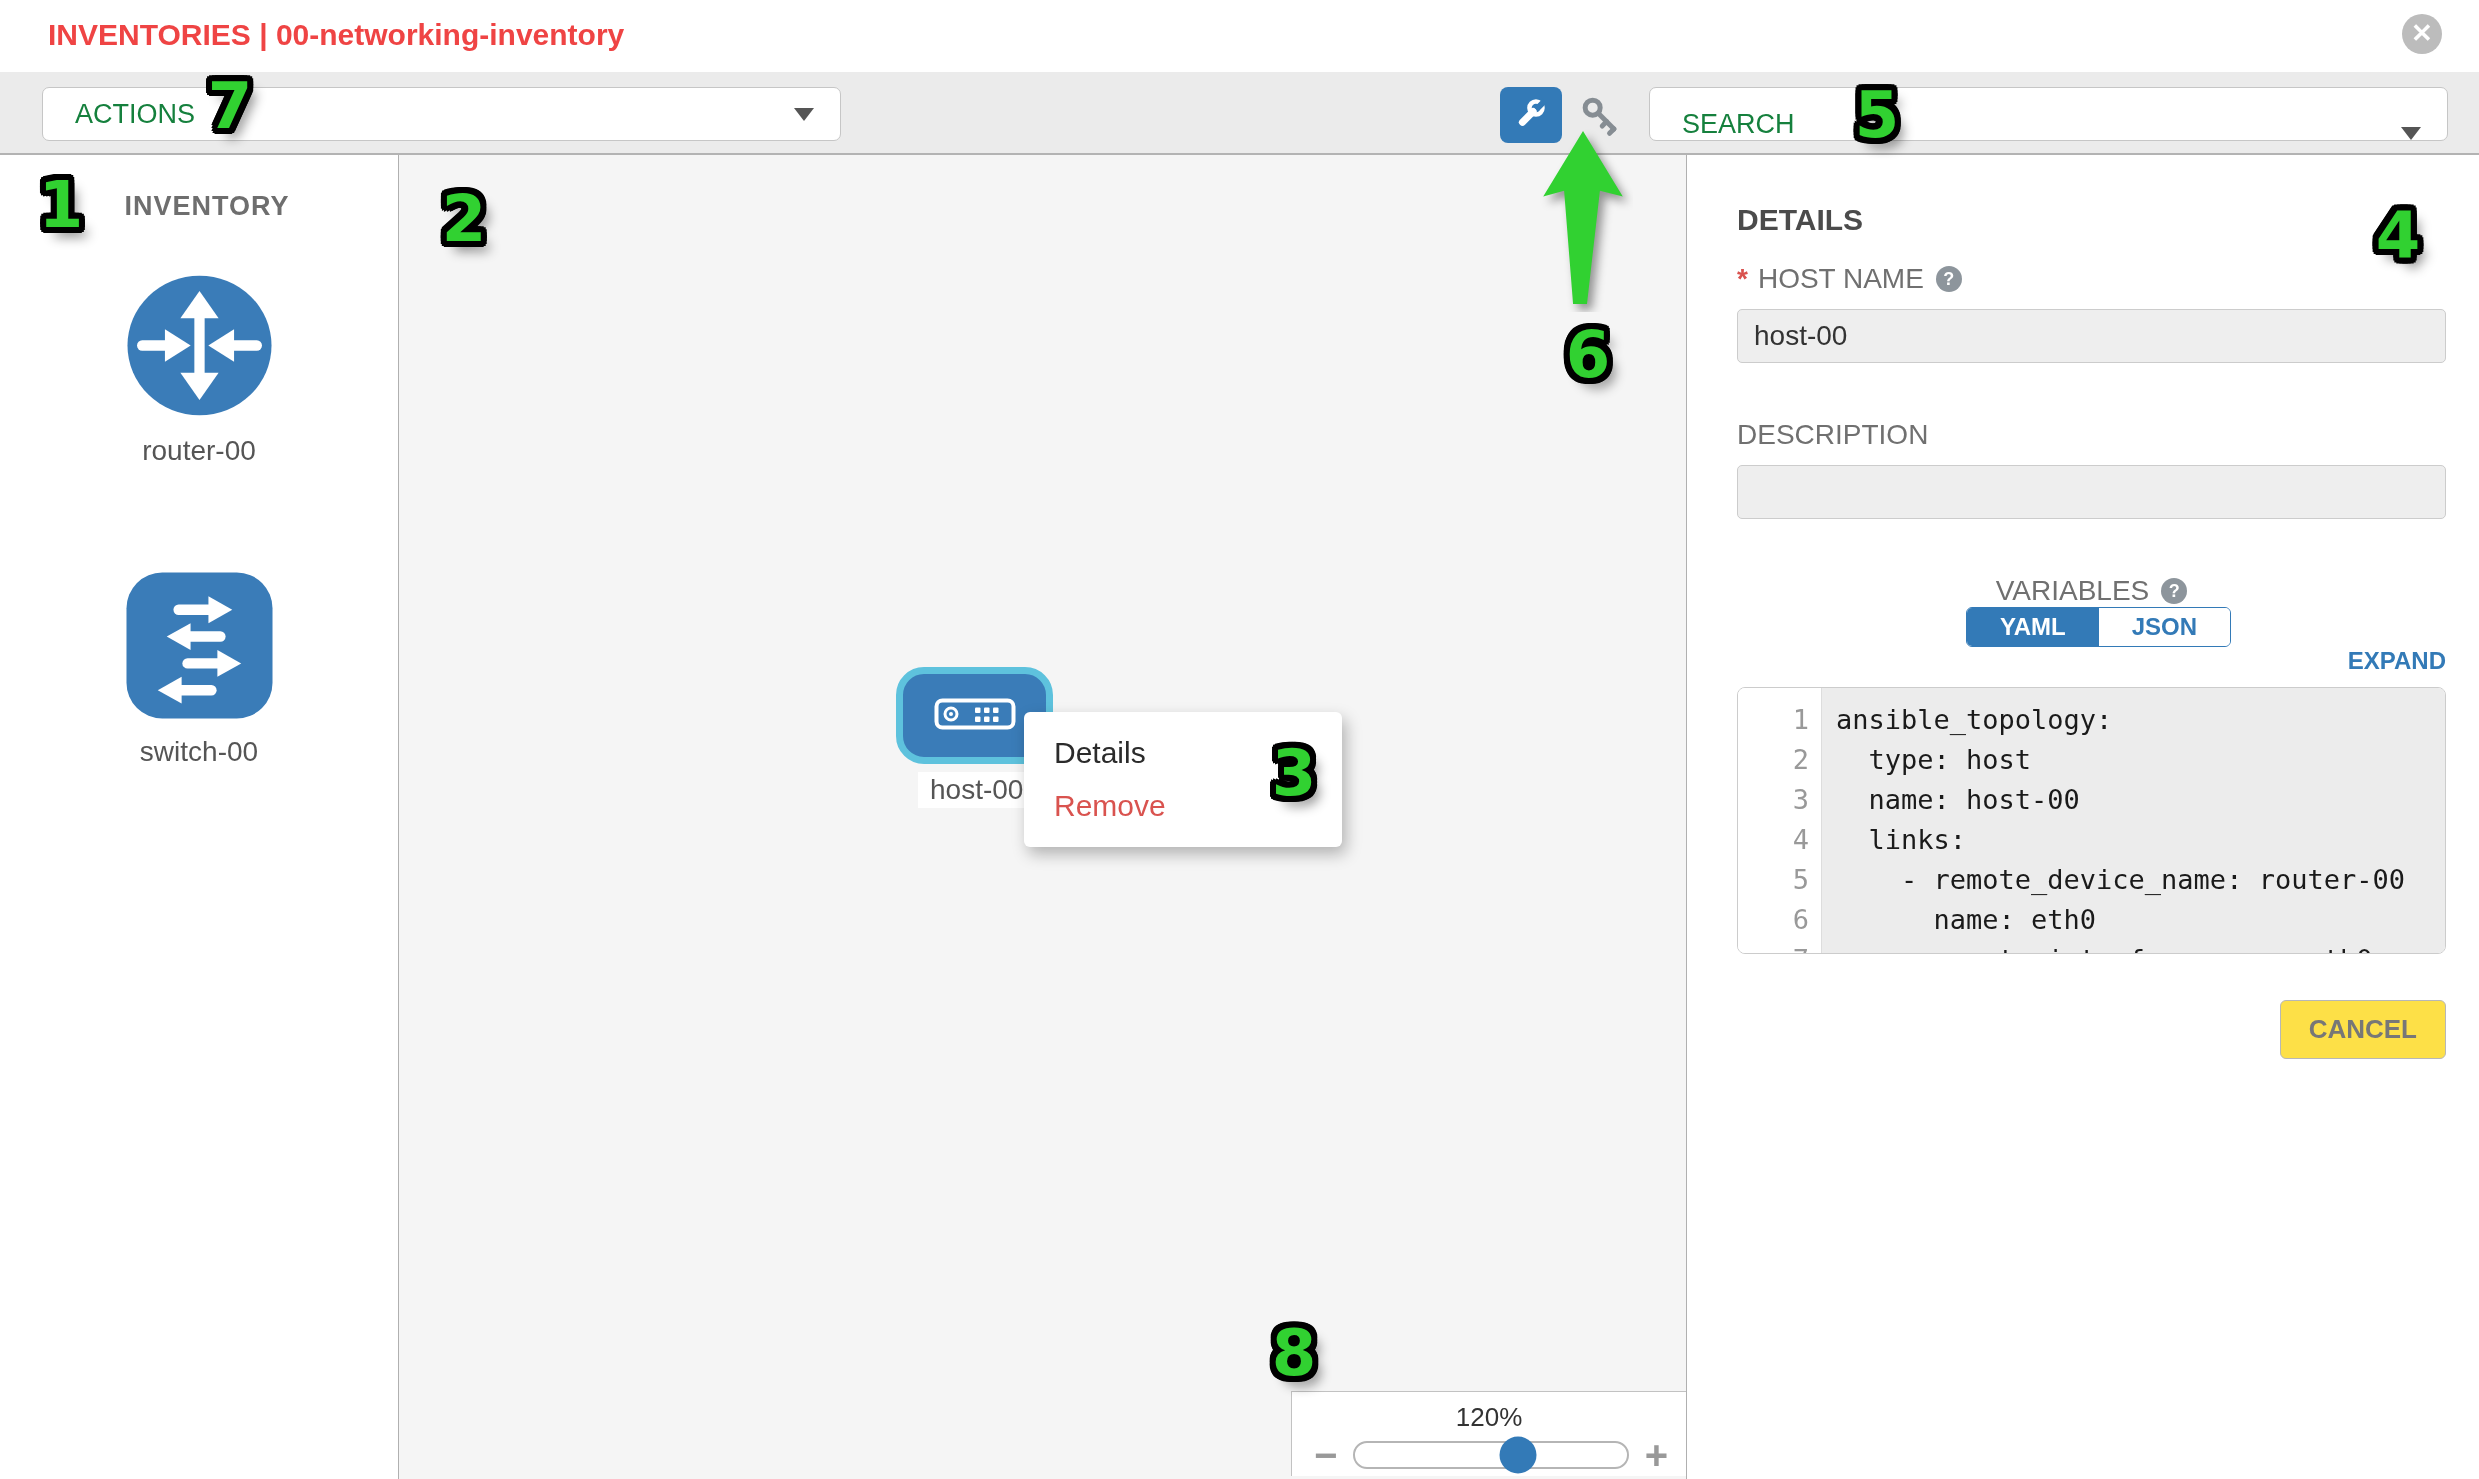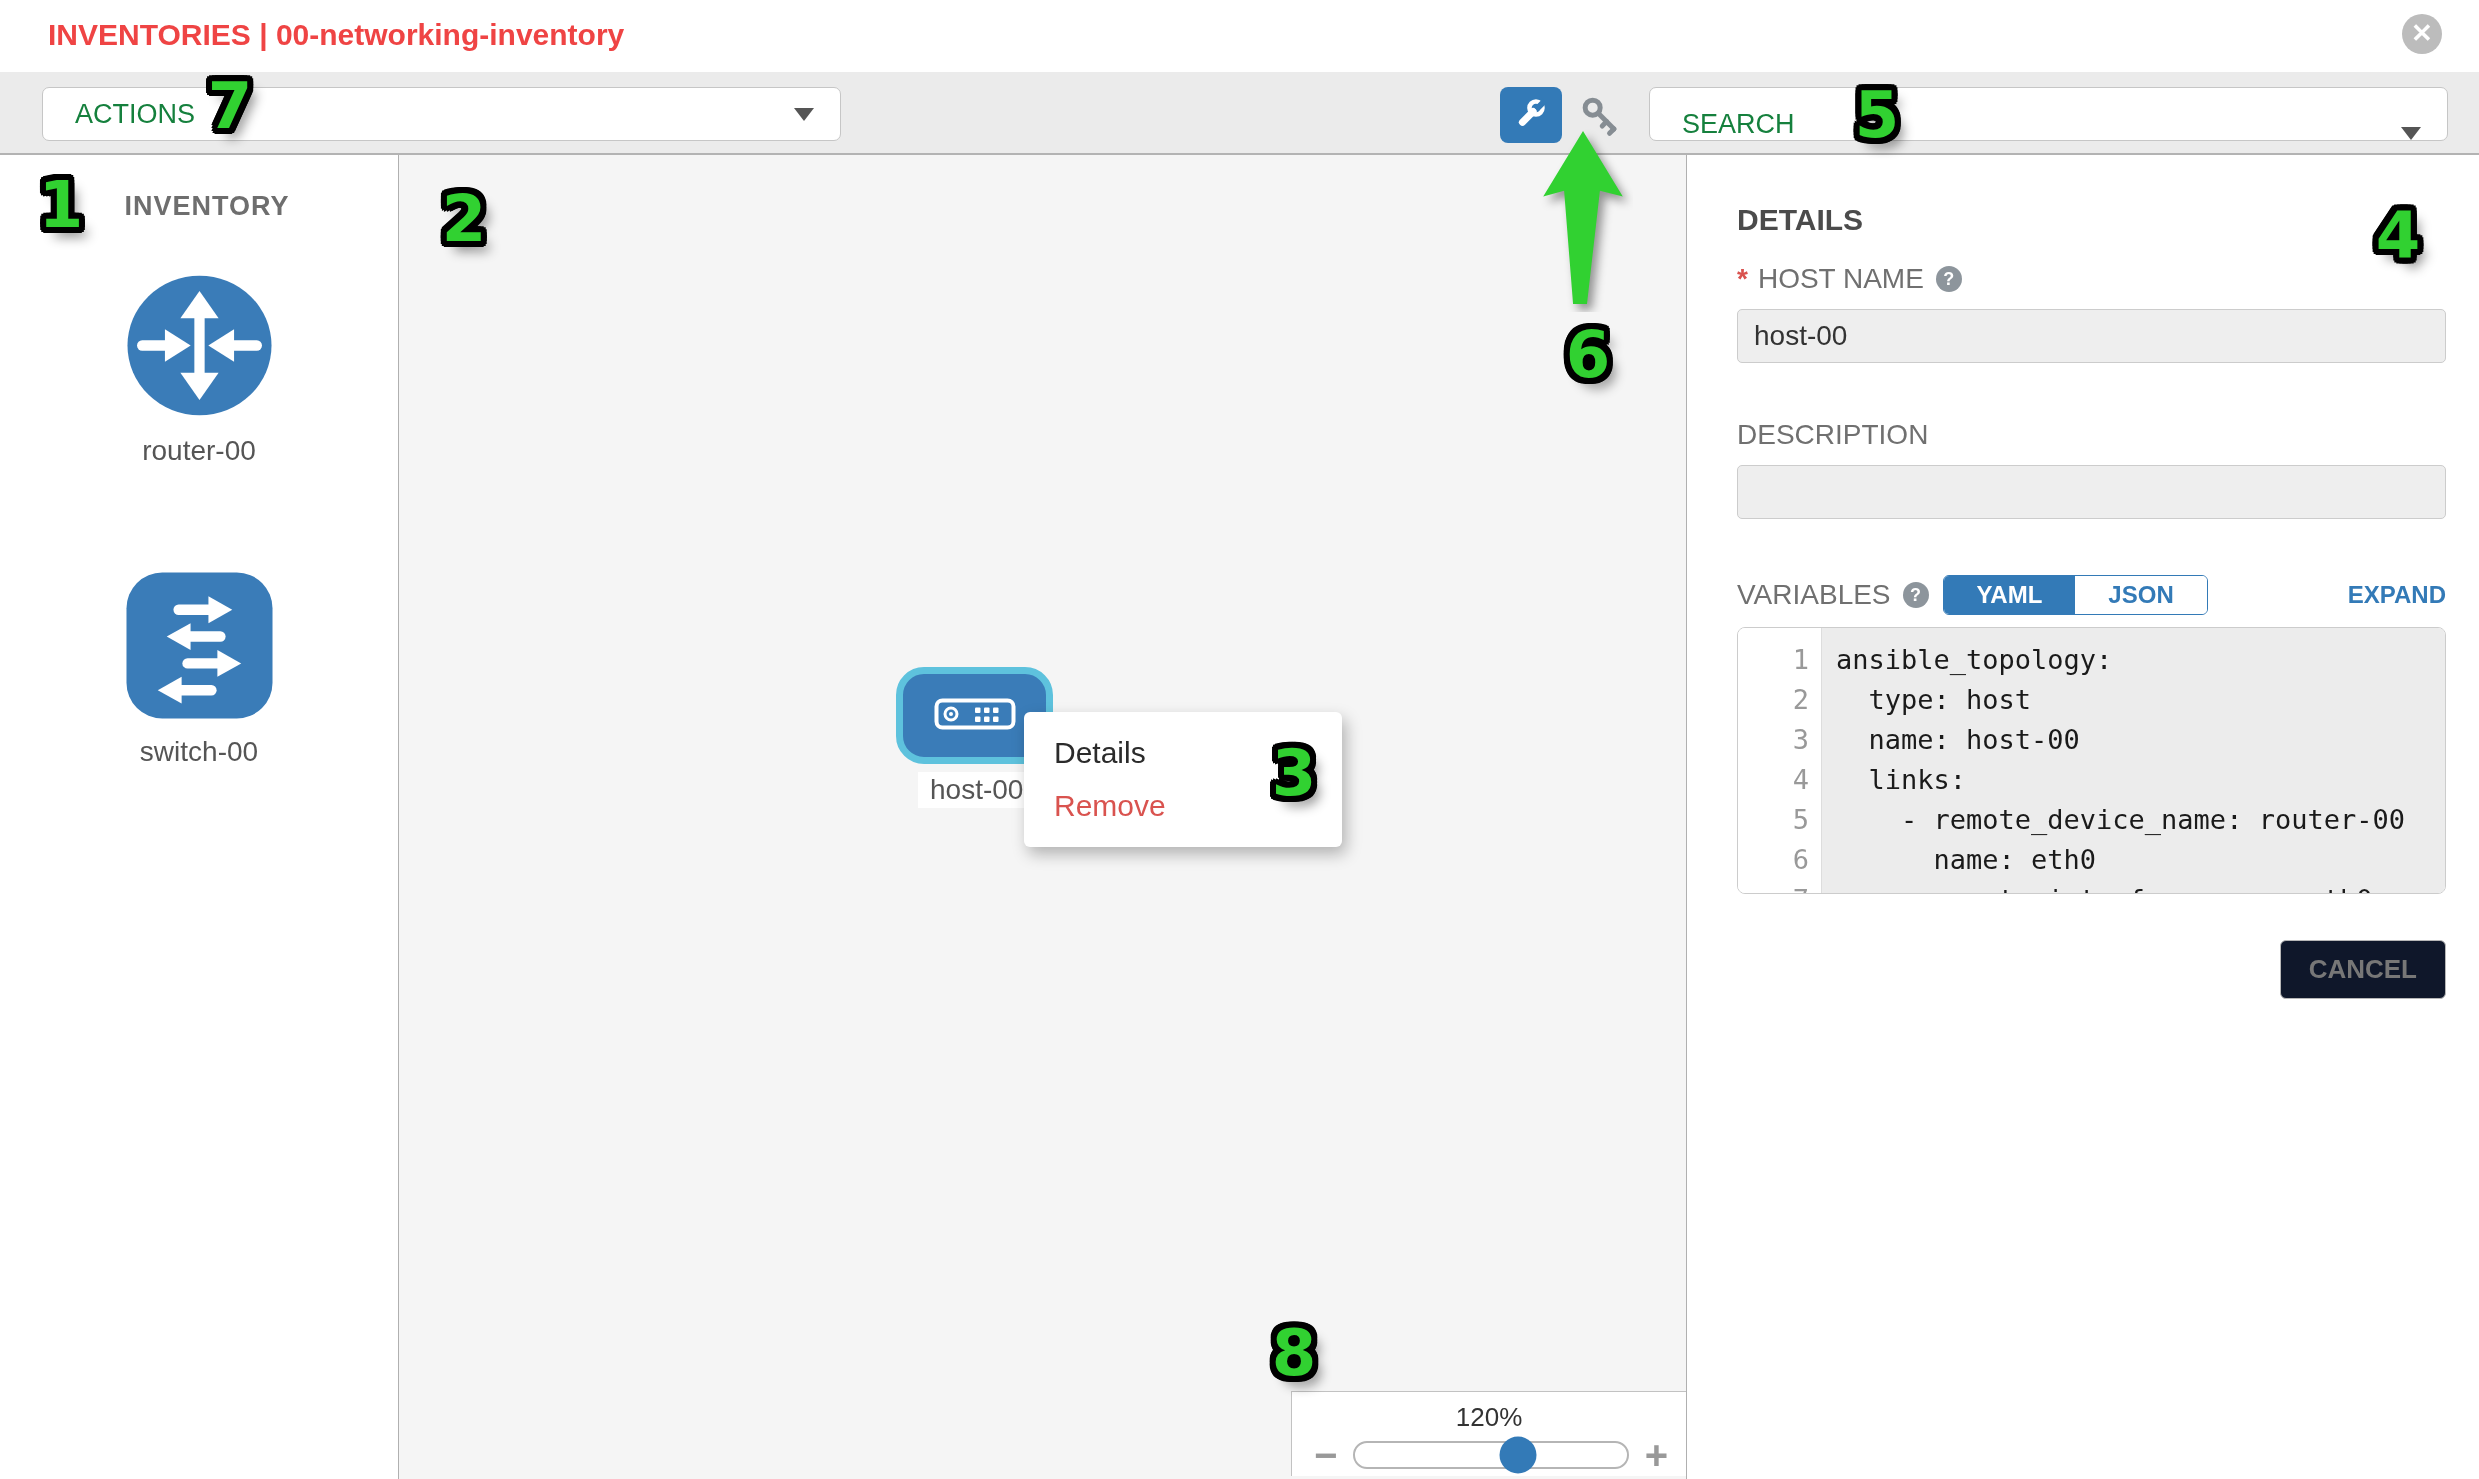--- a/index.html
+++ b/index.html
@@ -67,36 +67,36 @@
 
   
   .panel-title { font-size:30px; font-weight:bold; color:#4b4b4b; margin-bottom:26px; }
   .field-label { display:flex; align-items:center; font-size:28px; color:#707070; }
   .required-star { color:#d9534f; margin-right:10px; font-size:28px; font-weight:bold; }
   .help-icon { display:inline-block; width:26px; height:26px; margin-left:12px; border-radius:50%;
     background:#8d959c; color:#fff; font-size:18px; font-weight:bold; text-align:center; line-height:26px; }
   .text-input { margin-top:14px; width:100%; height:54px; background:#eee; border:1px solid #ccc;
     border-radius:5px; font-size:28px; color:#333; padding:0 16px; font-family:"Liberation Sans", sans-serif; }
   .mt-desc { margin-top:56px; }
-  .variables-row { margin-top:56px; display:flex; align-items:center; }
+  .variables-row { margin-top:56px; display:flex; align-items:center;flex-direction:column; }
   .format-toggle { display:flex; margin-left:14px; border:1px solid #337ab7; border-radius:6px; overflow:hidden; }
   .toggle-seg { font-size:24px; font-weight:bold; padding:5px 33px; cursor:pointer; }
   .toggle-yaml { background:#337ab7; color:#fff; }
   .toggle-json { background:#fff; color:#337ab7; }
   .expand-link { margin-left:auto; font-size:24px; font-weight:bold; color:#337ab7; cursor:pointer; }
 
   .editor { margin-top:12px; height:267px; border:1px solid #ccc; border-radius:8px;
     overflow:hidden; display:flex; font-family:"DejaVu Sans Mono", monospace; }
   .gutter-col { width:84px; background:#fff; border-right:1px solid #ddd; padding-top:12px; }
   .code-col { flex:1; background:#ececec; padding:12px 0 0 14px; }
   .gutter-num { display:block; text-align:right; padding-right:12px; font-size:27px; line-height:40px; color:#999; }
   .code-line { display:block; white-space:pre; font-size:27px; line-height:40px; color:#1a1a1a; }
 
   .cancel-row { margin-top:46px; text-align:right; }
-  .cancel-btn { display:inline-block; background:#0f172a; border:1px solid #b7b7b7; border-radius:6px;
+  .cancel-btn { display:inline-block; background:#fde047; border:1px solid #b7b7b7; border-radius:6px;
     color:#777; font-size:26px; font-weight:bold; padding:13px 28px; cursor:pointer; }
 
   
   .ann { position:absolute; z-index:50; transform:translate(-50%,-50%); pointer-events:none;
     font-family:"DejaVu Sans", sans-serif; font-size:64px; font-weight:900; color:#31d131;
     text-shadow:
       -6px 0 0 #000, 6px 0 0 #000, 0 -6px 0 #000, 0 6px 0 #000,
       -5px -5px 0 #000, 5px -5px 0 #000, -5px 5px 0 #000, 5px 5px 0 #000,
       -6px 3px 0 #000, 6px 3px 0 #000, -3px 6px 0 #000, 3px 6px 0 #000,
       -6px -3px 0 #000, 6px -3px 0 #000, -3px -6px 0 #000, 3px -6px 0 #000,

